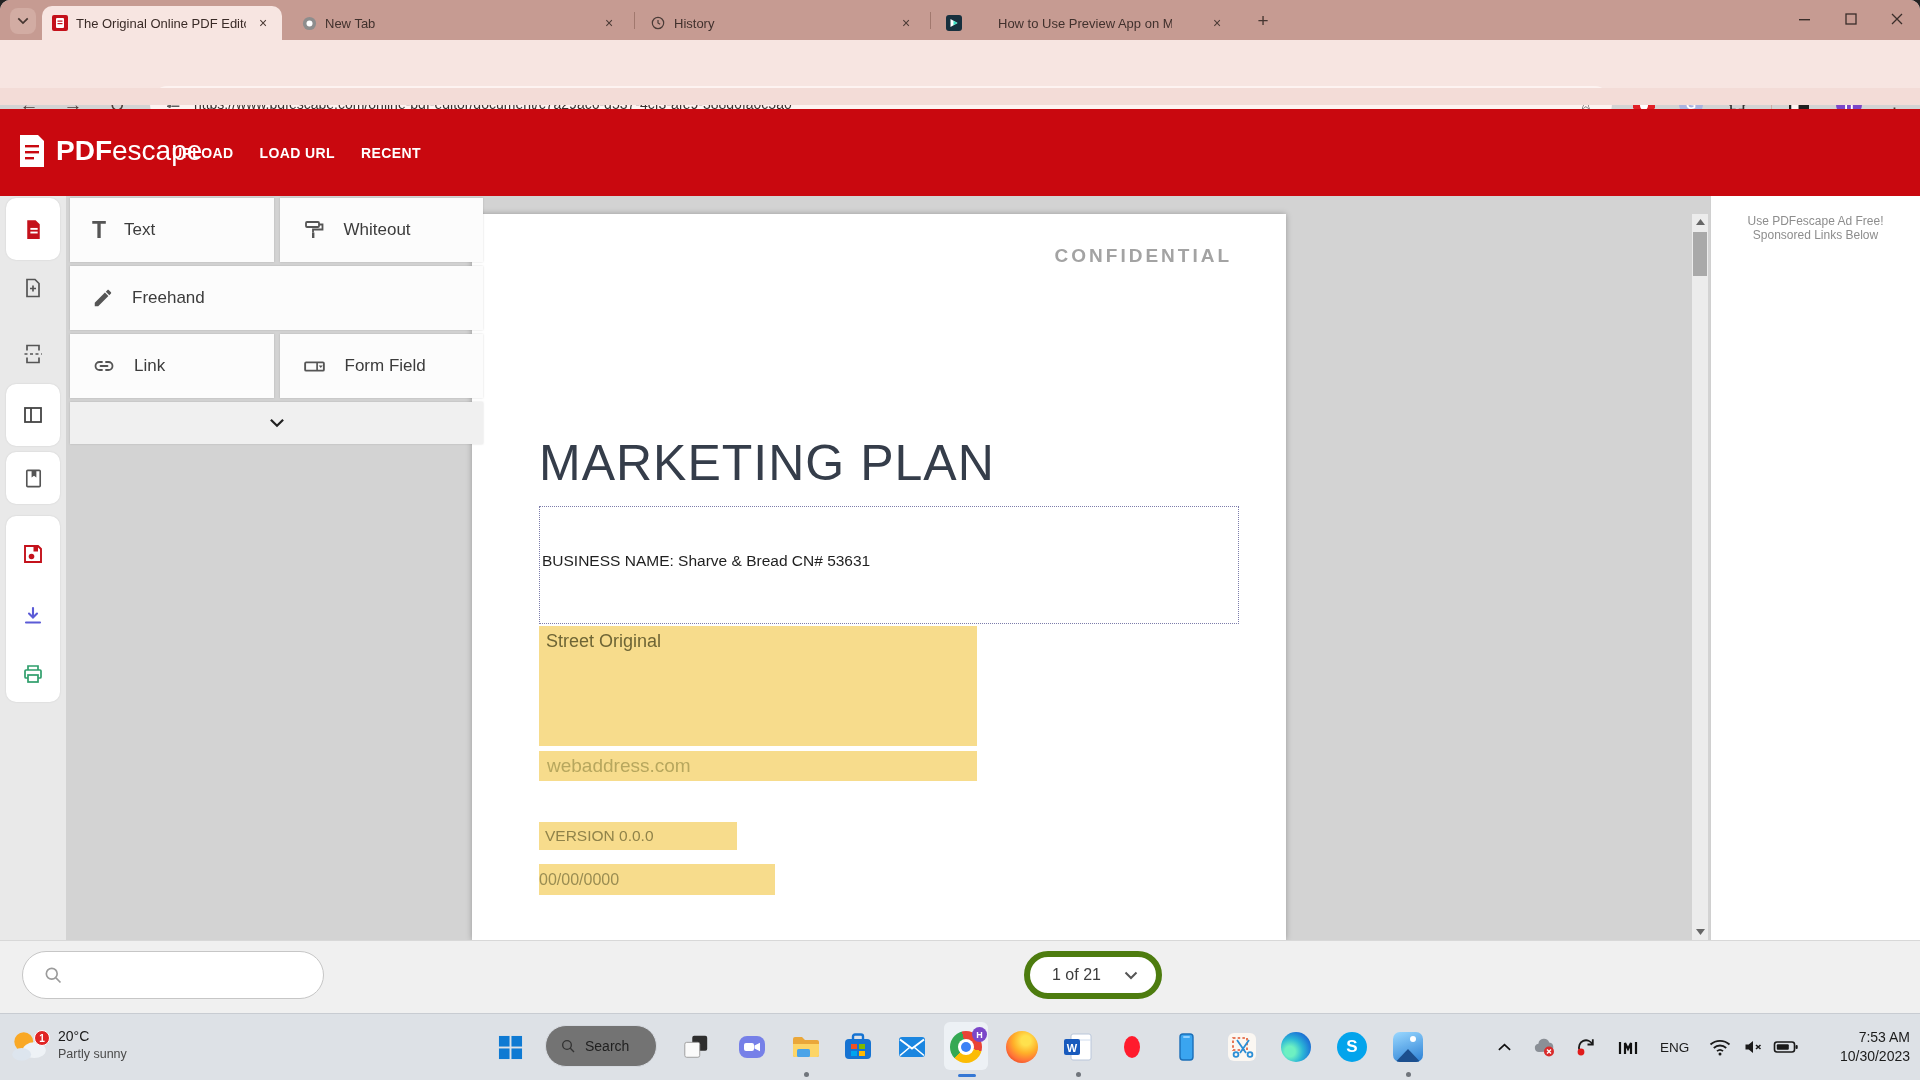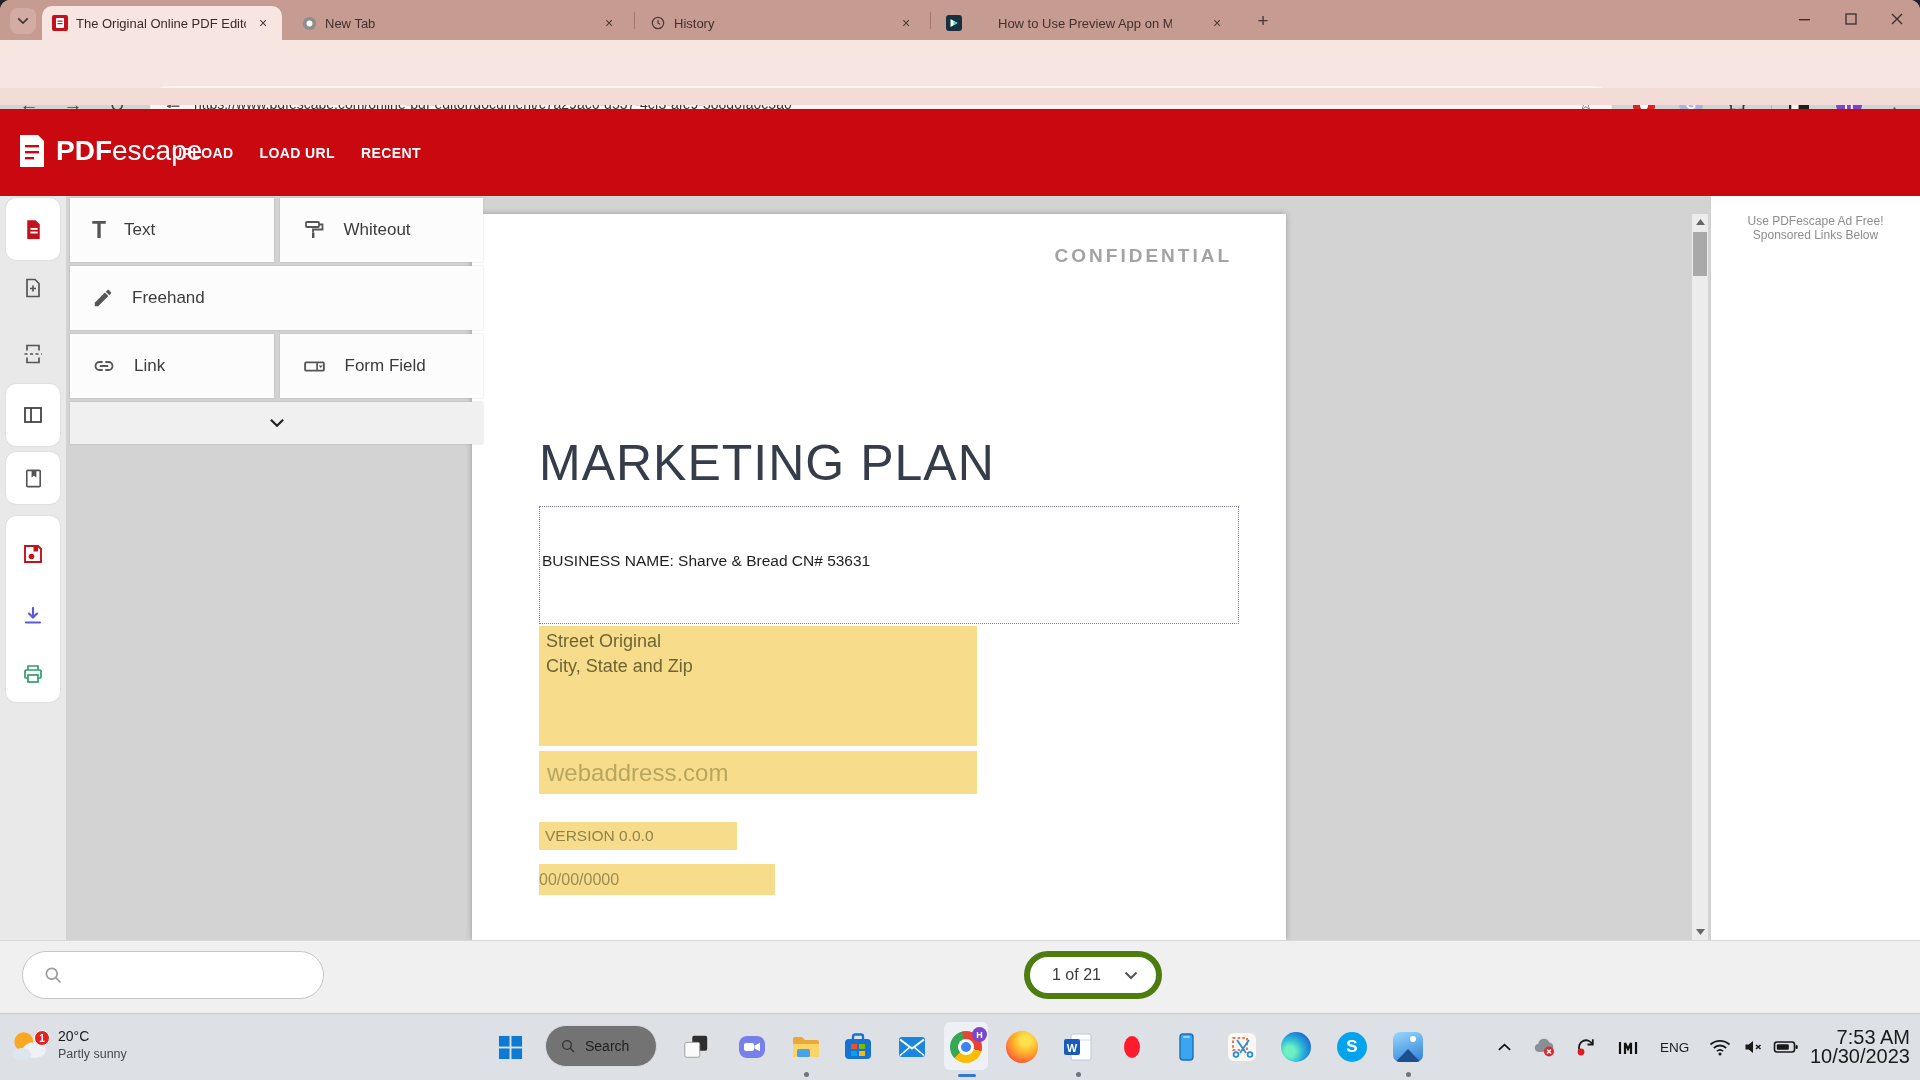--- a/index.html
+++ b/index.html
@@ -70,21 +70,21 @@
   .chrome-ball::before{content:"";position:absolute;inset:8px;background:#fff;border-radius:50%;}
   .chrome-ball::after{content:"";position:absolute;inset:11px;background:#3b82f6;border-radius:50%;}
   .hbadge{position:absolute;top:-4px;right:-5px;width:15px;height:15px;border-radius:50%;background:#7b47c9;color:#fff;font-size:9px;font-weight:bold;display:flex;align-items:center;justify-content:center;z-index:2;}
   .ffball{width:32px;height:32px;border-radius:50%;background:radial-gradient(circle at 62% 30%,#ffe14d 0 16%,#ffb129 42%,#ff7139 68%,#e0340f 92%);}
   .edgeball{width:30px;height:30px;border-radius:50%;background:radial-gradient(circle at 30% 65%,#6df0c2 0 18%,#2bb7d6 45%,#1e78d7 72%,#10569e 100%);}
   .operaO{width:15px;height:22px;border:8px solid #ff1b2d;border-radius:50%;}
   .skypeball{width:30px;height:30px;border-radius:50%;background:#03a4ec;color:#fff;font-weight:bold;font-size:17px;display:flex;align-items:center;justify-content:center;}
   .photosq{width:30px;height:30px;border-radius:7px;background:linear-gradient(160deg,#9ad8ff,#2a7fd4);position:relative;overflow:hidden;}
   .photosq .sun{position:absolute;left:17px;top:4px;width:6px;height:6px;border-radius:50%;background:#fff;}
   .photosq .mtn{position:absolute;left:-4px;bottom:-7px;width:0;height:0;border-left:19px solid transparent;border-right:19px solid transparent;border-bottom:20px solid #1c4f8e;}
-  .clock{left:1800px;top:14px;width:110px;text-align:right;font-size:20px;color:#1b1b1b;line-height:19px;}
+  .clock{left:1800px;top:14px;width:110px;text-align:right;font-size:14px;color:#1b1b1b;line-height:19px;}
   .tray-lbl{font-size:13.5px;color:#1b1b1b;}
 </style>
 </head>
 <body>
 
 <div class="screen">
 
   <div class="ab tabstrip">
     <div class="ab tab-search">
       <svg width="12" height="8" viewBox="0 0 14 9">
@@ -321,23 +321,22 @@
       </div>
     </div>
 
     <div class="ab page">
       <div class="ab watermark">CONFIDENTIAL</div>
       <div class="ab doc-title">MARKETING PLAN</div>
       <div class="ab dotted-box"></div>
       <div class="ab biz">BUSINESS NAME: Sharve &amp; Bread CN# 53631</div>
       <div class="ab yhl" style="left:67px;top:412px;width:438px;height:120px;padding:3px 7px;font-size:18px;color:#6e6535;line-height:25px;">
         <div>Street Original</div>
-        <div>City, State and Zip</div>
-      </div>
-      <div class="ab yhl" style="left:67px;top:537px;width:438px;height:43px;display:flex;align-items:center;padding-left:8px;font-size:24px;color:#b7a75e;">
+      </div>
+      <div class="ab yhl" style="left:67px;top:537px;width:438px;height:30px;display:flex;align-items:center;padding-left:8px;font-size:19px;color:#b7a75e;">
         <span>webaddress.com</span>
       </div>
       <div class="ab yhl" style="left:67px;top:608px;width:198px;height:28px;display:flex;align-items:center;padding-left:6px;font-size:15.5px;color:#90834a;">
         <span>VERSION 0.0.0</span>
       </div>
       <div class="ab yhl" style="left:67px;top:650px;width:236px;height:31px;display:flex;align-items:center;font-size:16px;color:#9a8d52;">
         <span>00/00/0000</span>
       </div>
     </div>
 

